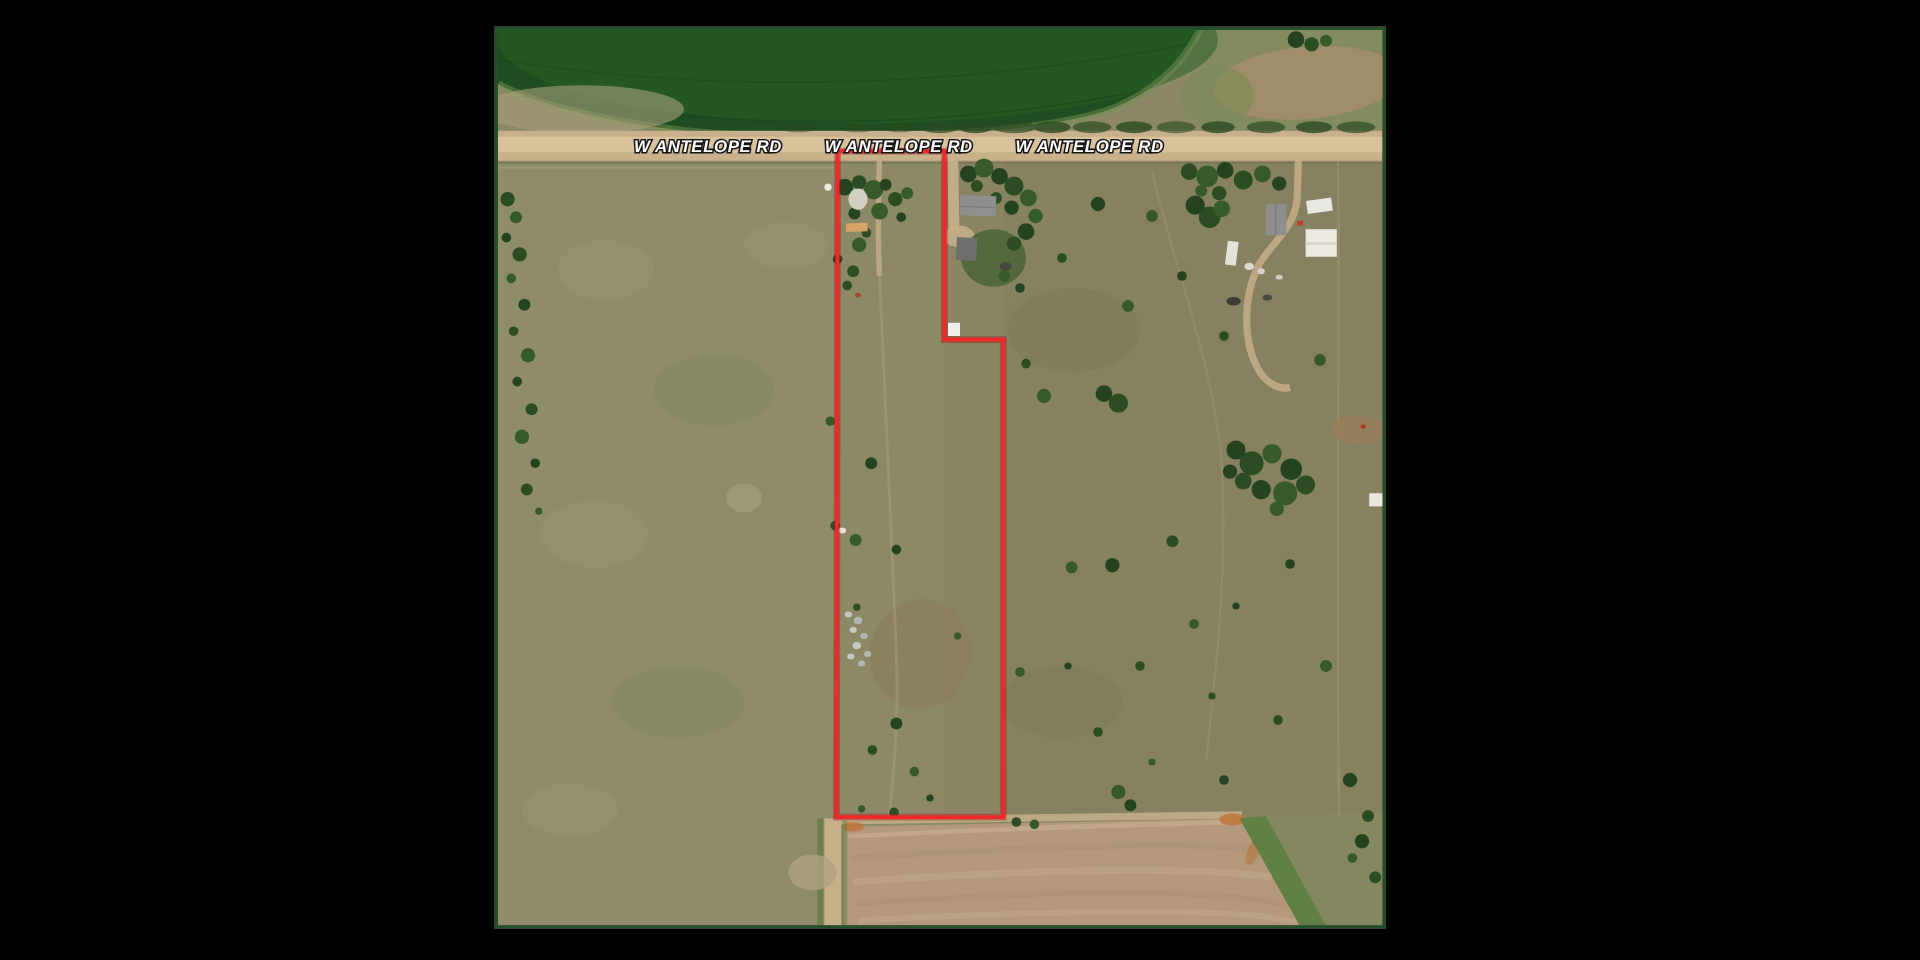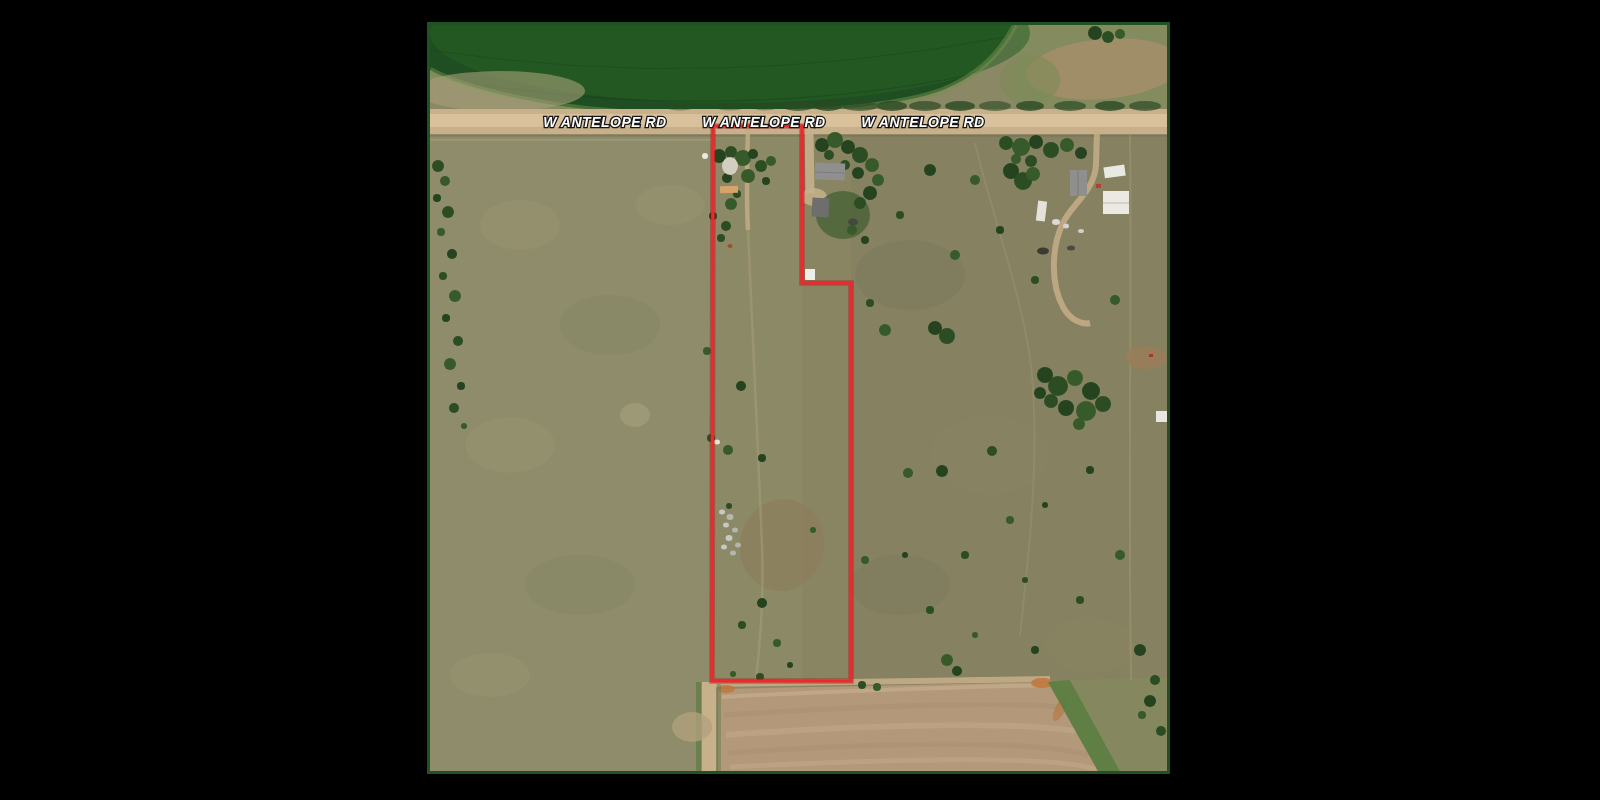--- a/index.html
+++ b/index.html
@@ -1,18 +1,18 @@
 <!DOCTYPE html>
 <html style="--parcel-color: #f0282b; --map-border: #215223;"><head>
 <meta charset="utf-8">
 <style>
   html,body{margin:0;padding:0;background:#000;}
   body{position:relative;width:1600px;height:800px;overflow:hidden;font-family:"Liberation Sans",sans-serif;}
   .map-frame{
-    position:absolute;left:427px;top:22px;width:737px;height:746px;
+    position:absolute;left:412px;top:22px;width:737px;height:746px;
     border:3px solid var(--map-border,#215223);
     background:#a21caf;
     text-align:center;
   }
   .map-frame svg{display:block;width:737px;height:746px;}
   .road-label{
     font-family:"Liberation Sans",sans-serif;
     font-size:14px;font-weight:bold;font-style:italic;
     fill:#ffffff;stroke:#161616;stroke-width:2.6px;paint-order:stroke;
     letter-spacing:.5px;text-anchor:middle;

